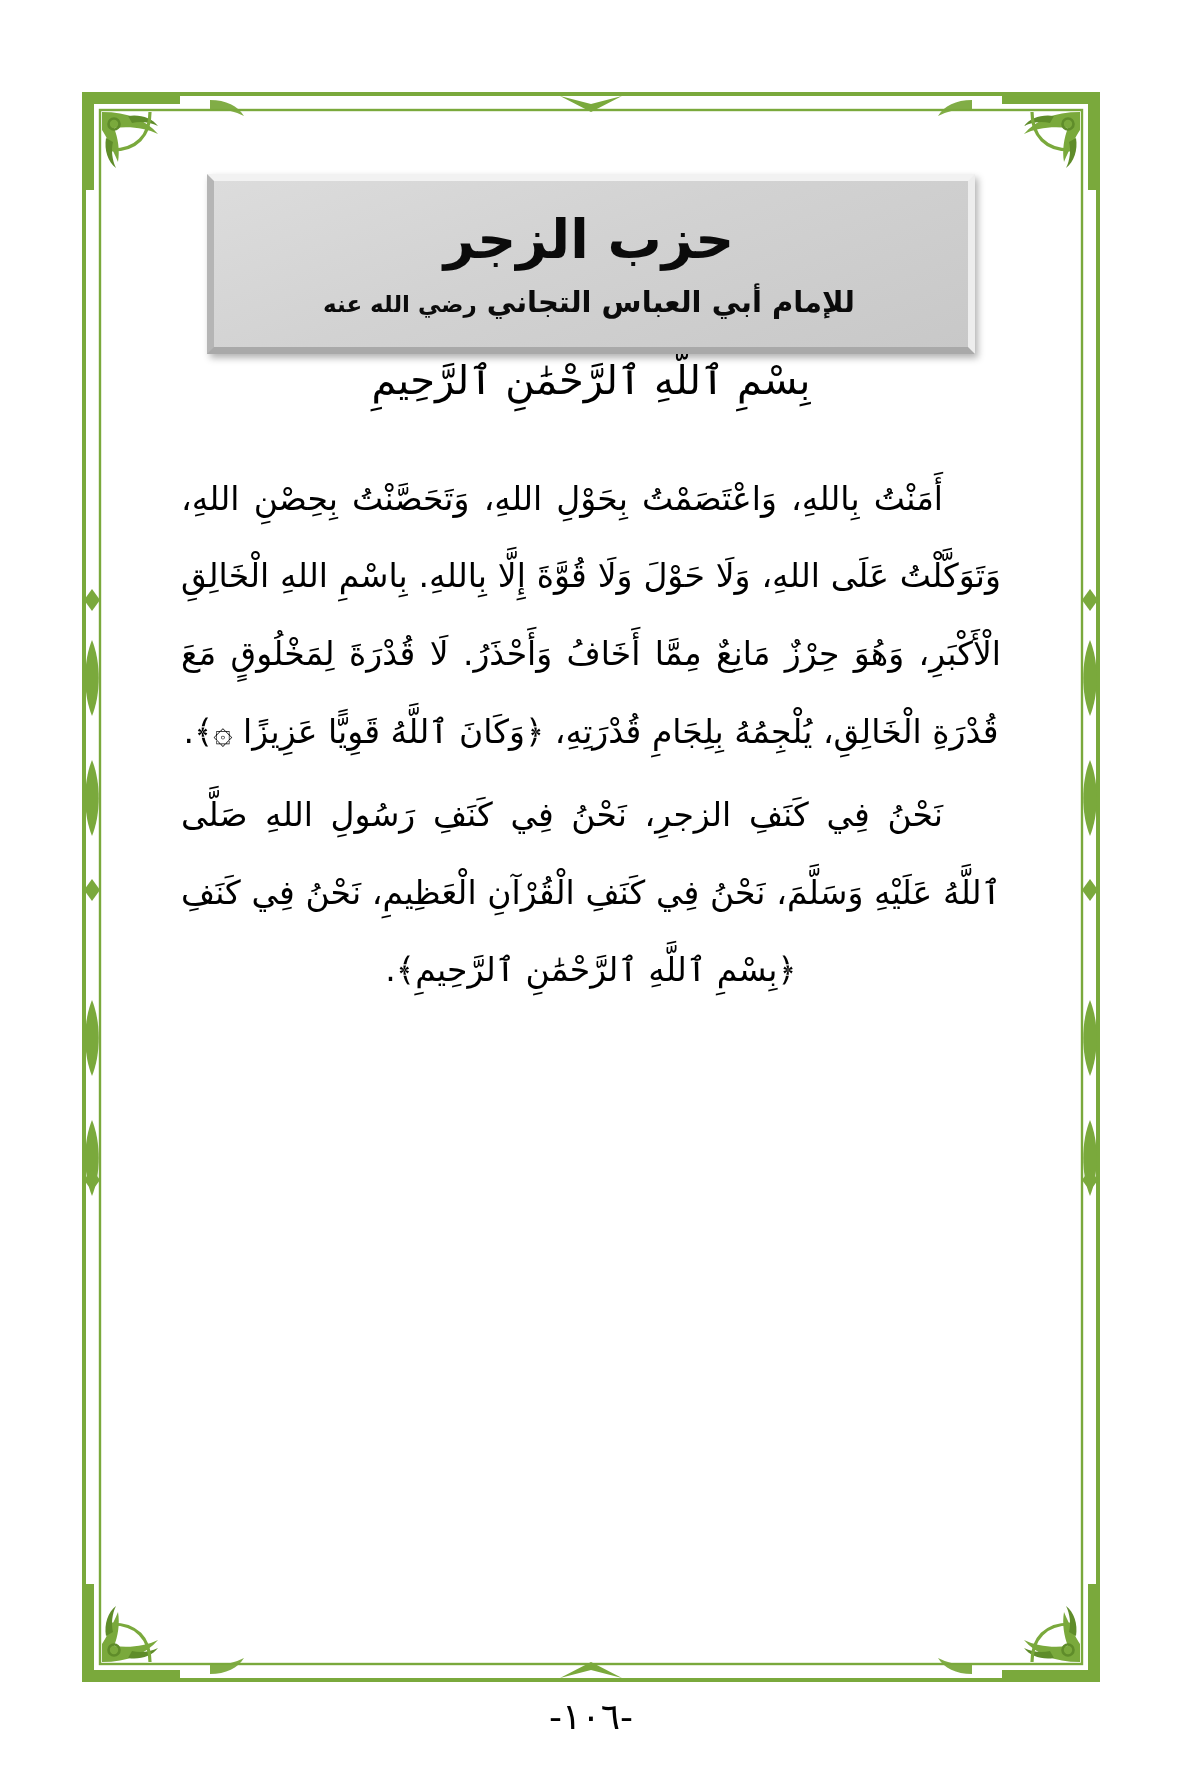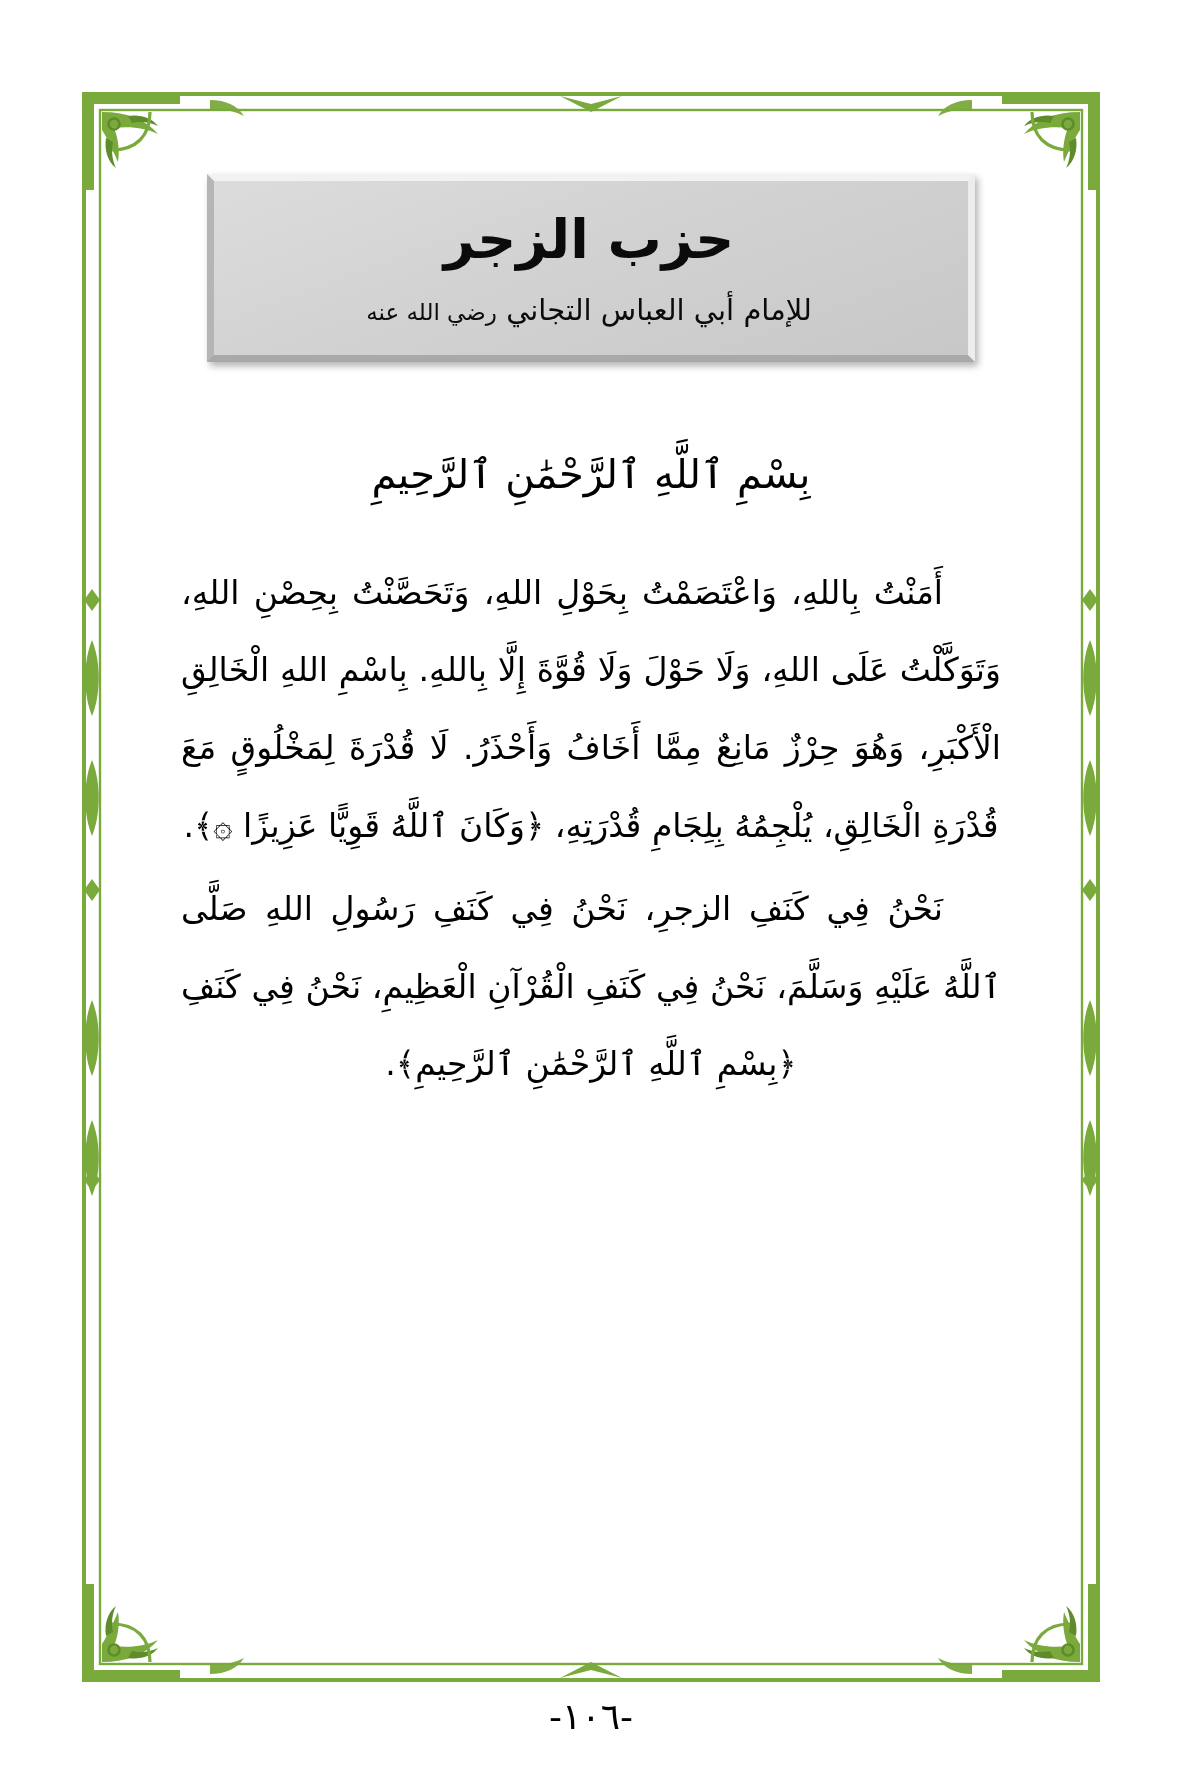--- a/index.html
+++ b/index.html
@@ -67,33 +67,32 @@
     font-size: 54px;
     font-weight: 700;
     color: #0b0b0b;
     line-height: 1.22;
     letter-spacing: 0;
     direction: rtl;
   }
   .plaque-subtitle {
     font-family: "DejaVu Sans", "Liberation Sans", sans-serif;
     font-size: 29px;
-    font-weight: 400;
+    font-weight: 700;
     color: #0b0b0b;
     line-height: 1.45;
-    margin-top: 16px;
+    margin-top: 8px;
     direction: rtl;
   }
   .plaque-subtitle .honorific {
     font-size: 23px;
   }
 
   
   .basmala {
-    margin-top: 86px;
     font-family: "DejaVu Sans", "Liberation Serif", serif;
     font-size: 40px;
     color: #000;
     direction: rtl;
     text-align: left;
     line-height: 1.3;
     white-space: nowrap;
   }
 
   

